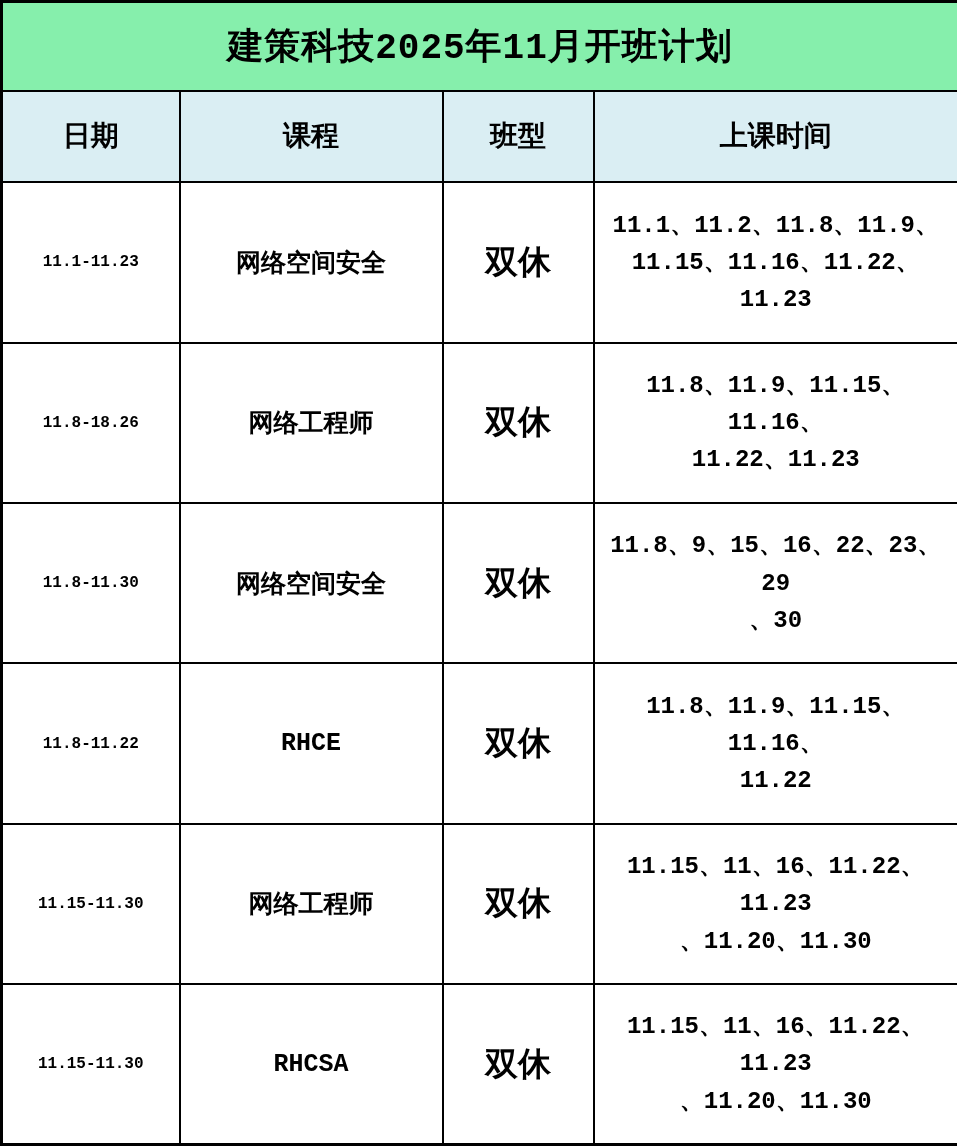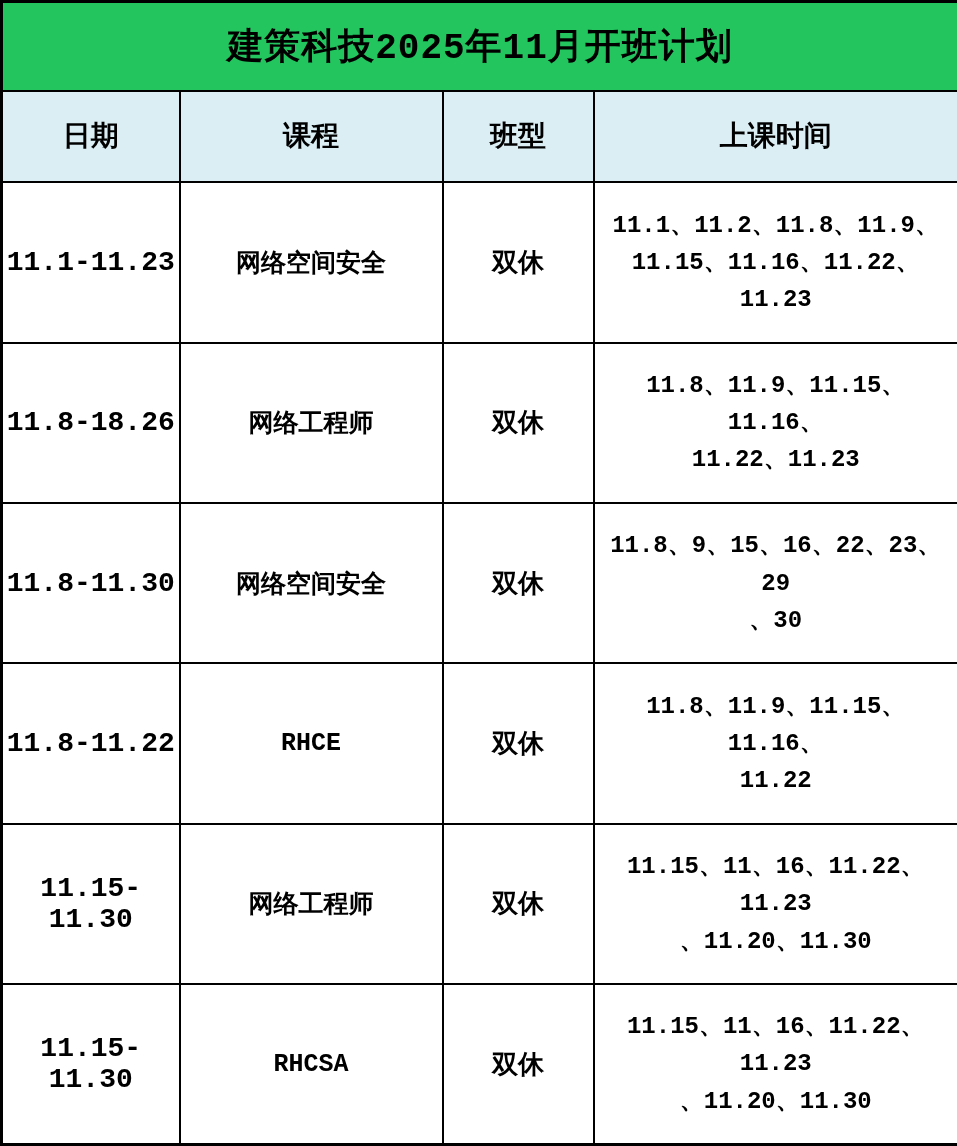--- a/index.html
+++ b/index.html
@@ -21,39 +21,39 @@
     border: 3px solid #000000;
   }
   table.schedule td, table.schedule th {
     border: 2px solid #000000;
     text-align: center;
     vertical-align: middle;
     font-weight: bold;
     overflow: hidden;
   }
   .title-row td {
-    background: #22c55e;
+    background: #86efac;
     height: 70px;
     font-size: 36px;
     letter-spacing: 1px;
     border-bottom: 3px solid #000000;
   }
   .header-row th {
     background: #daeef3;
     height: 72px;
     font-size: 28px;
     border-bottom: 3px solid #000000;
   }
   .data-row td {
     height: 126px;
     background: #ffffff;
   }
-  .cell-date   { font-size: 28px; }
+  .cell-date   { font-size: 16px; }
   .cell-course { font-size: 25px; border-radius: 30px; }
-  .cell-type   { font-size: 26px; }
+  .cell-type   { font-size: 33px; }
   .cell-schedule {
     font-size: 24px;
     line-height: 1.55;
     white-space: pre-line;
     padding: 0 9px;
   }
 </style>
 </head>
 <body>
 

